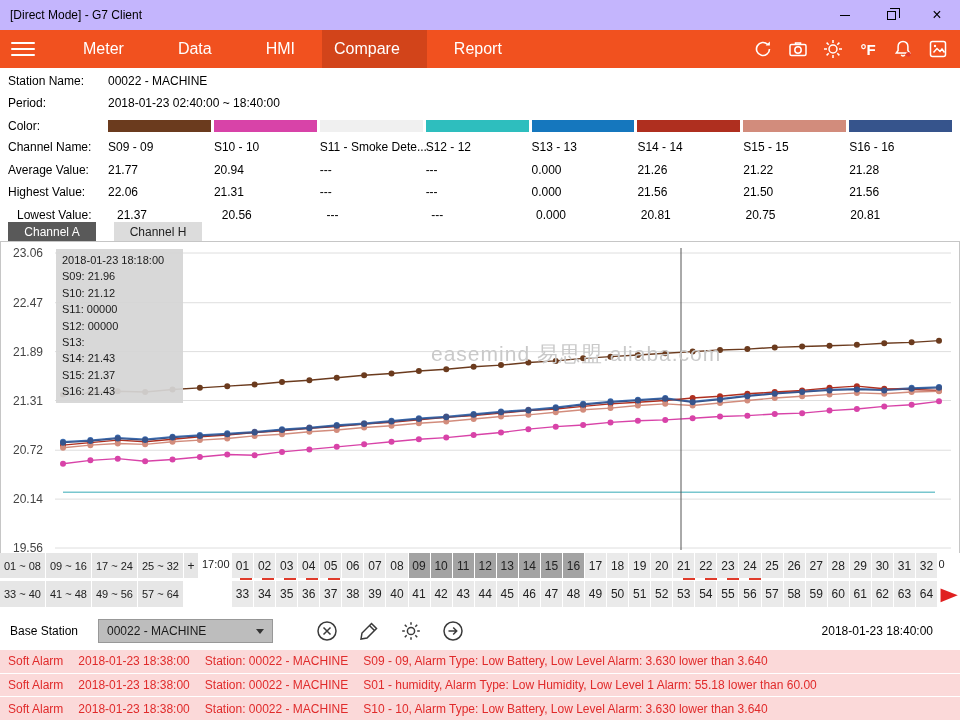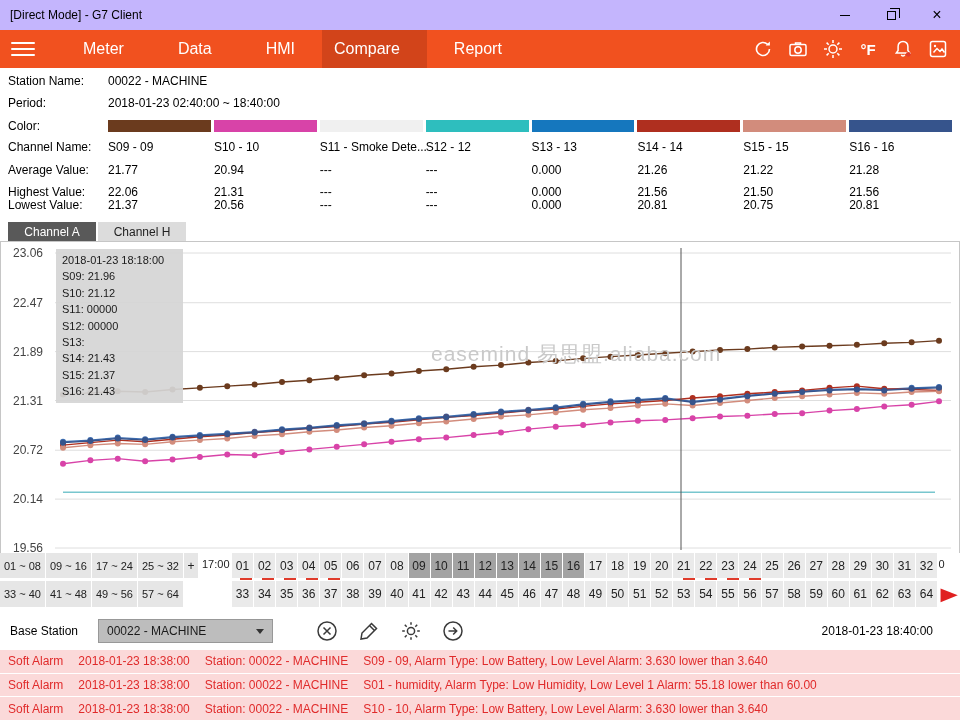--- a/index.html
+++ b/index.html
@@ -29,21 +29,21 @@
   
   .info { position:absolute; top:68px; left:0; right:0; height:154px; background:#fff; }
   .info-row { position:absolute; left:8px; right:5px; height:22px; display:flex; align-items:center; }
   .info-label { width:100px; flex:none; color:#000; }
   .info-single { color:#000; }
   .info-cols { flex:1; display:grid; grid-template-columns:repeat(8,1fr); align-items:center; }
   .color-bar { height:12px; margin-right:3px; }
   .col-cell { overflow:hidden; white-space:nowrap; color:#000; }
 
   
-  .channel-tabs { position:absolute; top:222px; left:8px; display:flex; gap:2px; }
+  .channel-tabs { position:absolute; top:222px; left:8px; display:flex; gap:18px; }
   .ctab { width:88px; height:19px; display:flex; align-items:center; justify-content:center; font-size:12px; background:#DCDCDC; color:#222; }
   .ctab.active { background:#595959; color:#fff; }
 
   
   .chart { position:absolute; top:241px; left:0; width:960px; height:312px; background:#fff; border:1px solid #C6C6C6; border-bottom:none; }
   .chart svg { position:absolute; left:0; top:0; }
   .tooltip { position:absolute; left:55px; top:7px; width:127px; background:rgba(213,213,213,0.93); padding:3px 6px; font-size:11px; line-height:16.4px; color:#1a1a1a; z-index:3; }
   .watermark { position:absolute; left:430px; top:98px; font-size:21px; color:#C9C9C9; letter-spacing:1px; z-index:2; }
 
   
@@ -198,21 +198,21 @@
         <div class="col-cell">22.06</div>
         <div class="col-cell">21.31</div>
         <div class="col-cell">---</div>
         <div class="col-cell">---</div>
         <div class="col-cell">0.000</div>
         <div class="col-cell">21.56</div>
         <div class="col-cell">21.50</div>
         <div class="col-cell">21.56</div>
       </div>
   </div>
-  <div class="info-row" style="top:126px;">
+  <div class="info-row" style="top:136px;margin-left:9px;">
     <div class="info-label">Lowest Value:</div>
     <div class="info-cols" id="low-cols">
         <div class="col-cell">21.37</div>
         <div class="col-cell">20.56</div>
         <div class="col-cell">---</div>
         <div class="col-cell">---</div>
         <div class="col-cell">0.000</div>
         <div class="col-cell">20.81</div>
         <div class="col-cell">20.75</div>
         <div class="col-cell">20.81</div>

